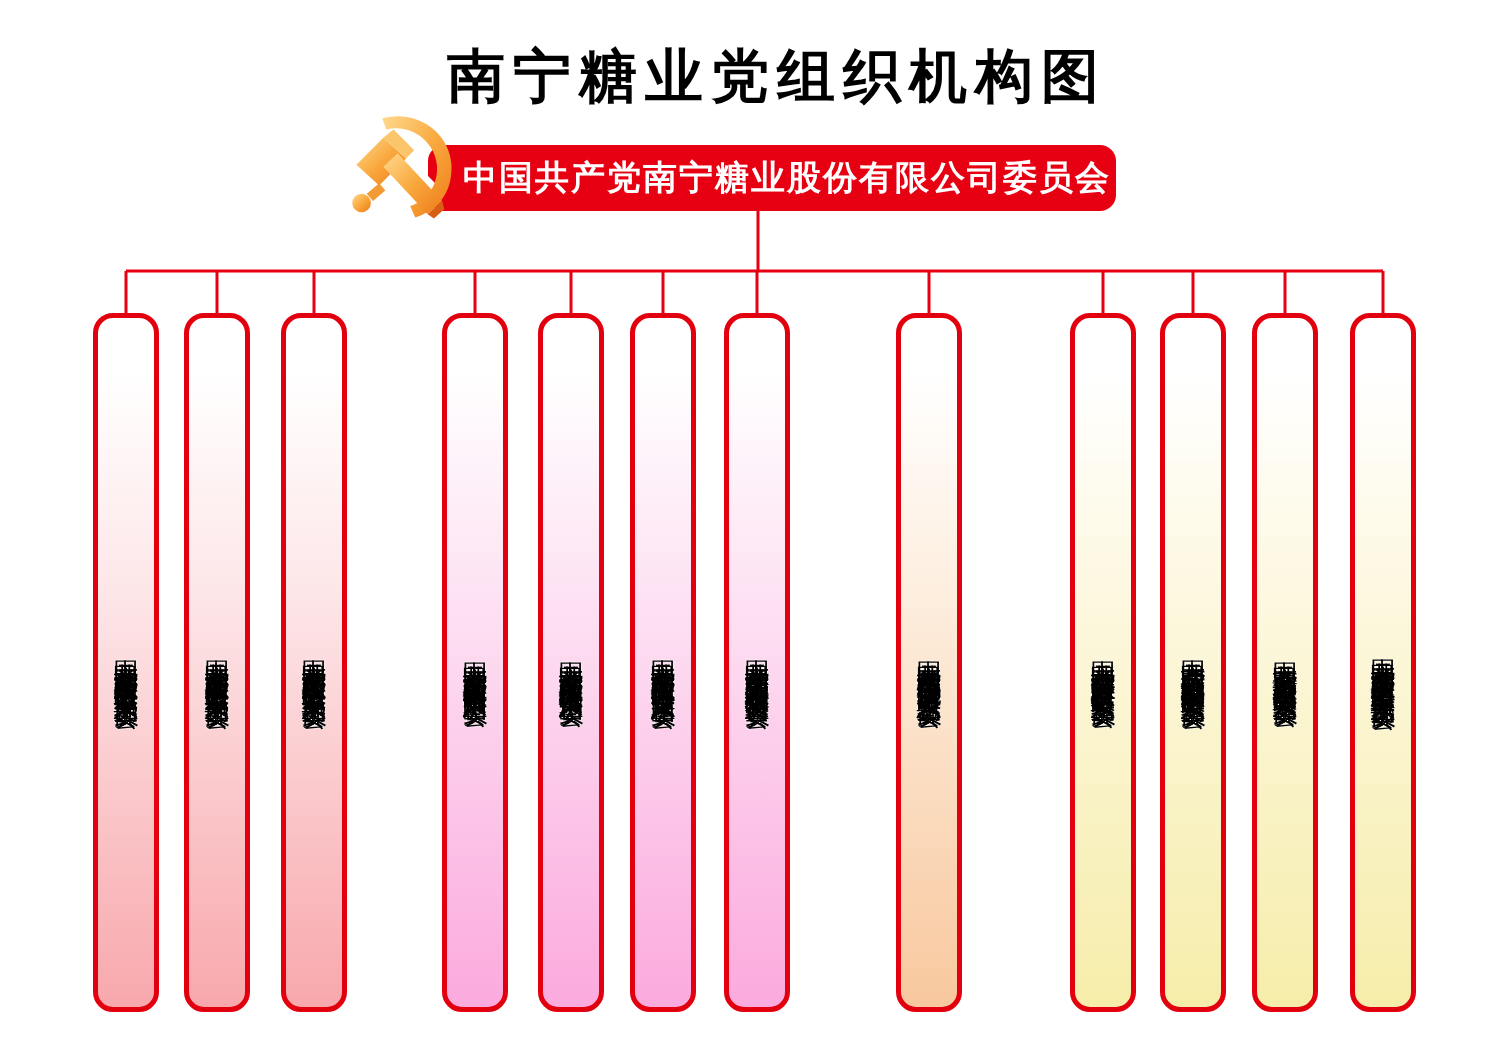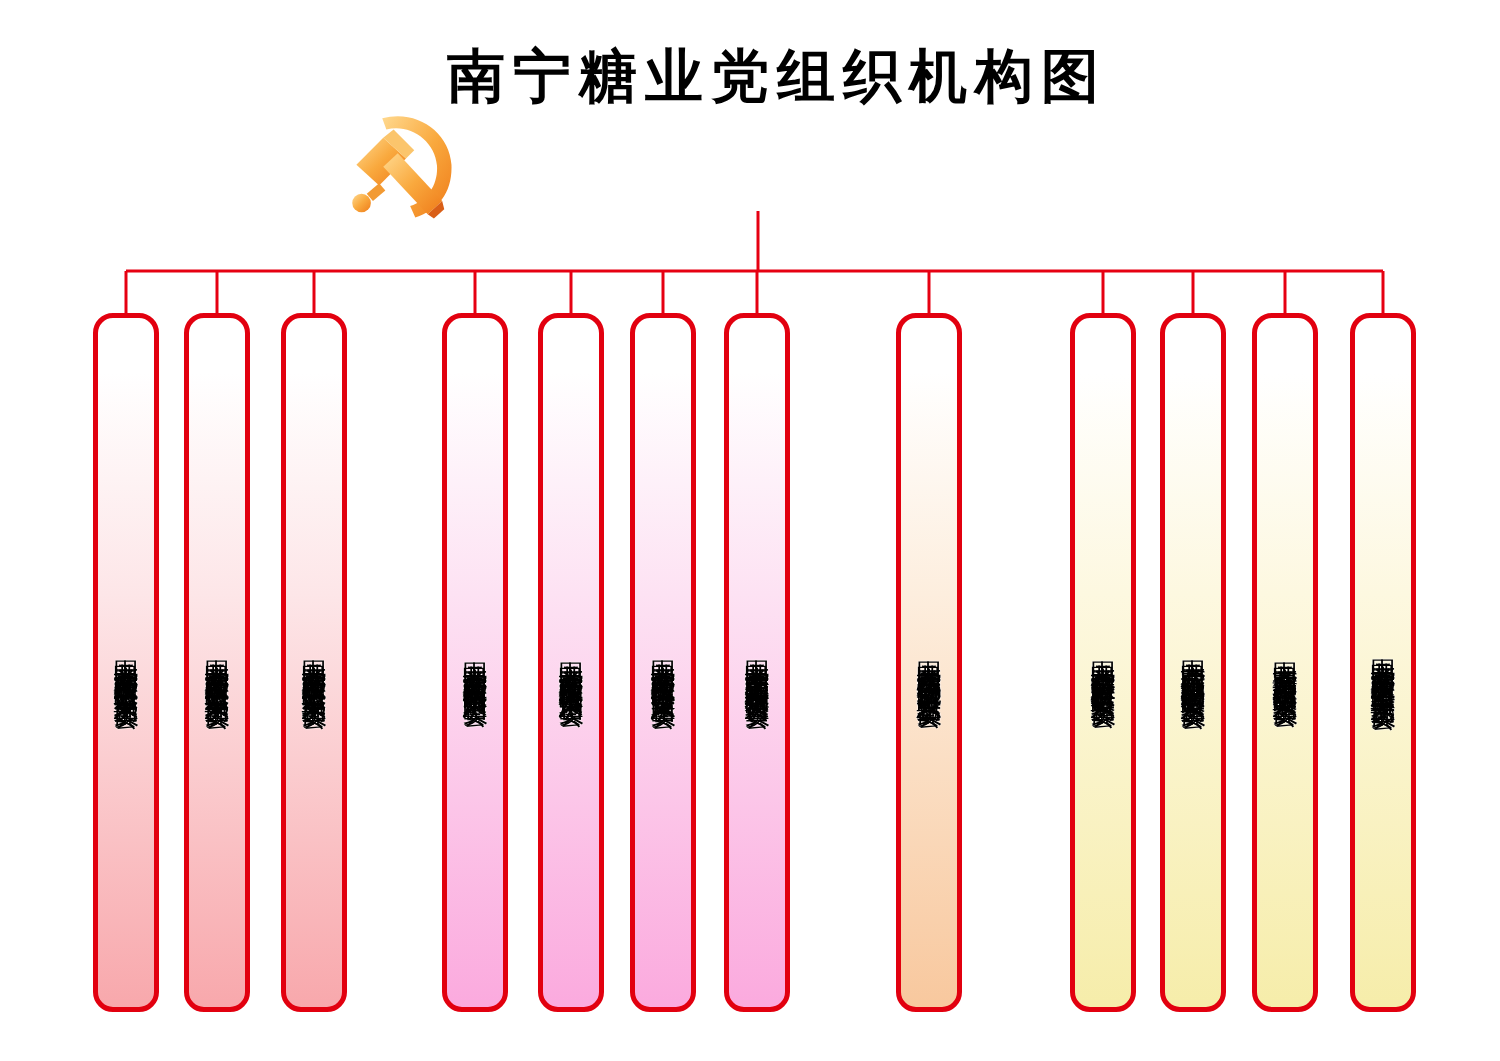--- a/index.html
+++ b/index.html
@@ -62,20 +62,23 @@
     <line x1="571" y1="271" x2="571" y2="316"></line>
     <line x1="663" y1="271" x2="663" y2="316"></line>
     <line x1="757" y1="271" x2="757" y2="316"></line>
     <line x1="929" y1="271" x2="929" y2="316"></line>
     <line x1="1103" y1="271" x2="1103" y2="316"></line>
     <line x1="1193" y1="271" x2="1193" y2="316"></line>
     <line x1="1285" y1="271" x2="1285" y2="316"></line>
     <line x1="1383" y1="271" x2="1383" y2="316"></line>
   </svg>
 
+  <div class="banner">
+    <span class="banner-label">中国共产党南宁糖业股份有限公司委员会</span>
+  </div>
   <div class="banner-notch"></div>
 
   <svg class="emblem" viewBox="0 0 120 120">
     <defs>
       <linearGradient id="gold" x1="0" y1="0" x2="1" y2="1">
         <stop offset="0" stop-color="#ffd98f"></stop>
         <stop offset="0.5" stop-color="#f9a93e"></stop>
         <stop offset="1" stop-color="#ef7c1a"></stop>
       </linearGradient>
     </defs>

